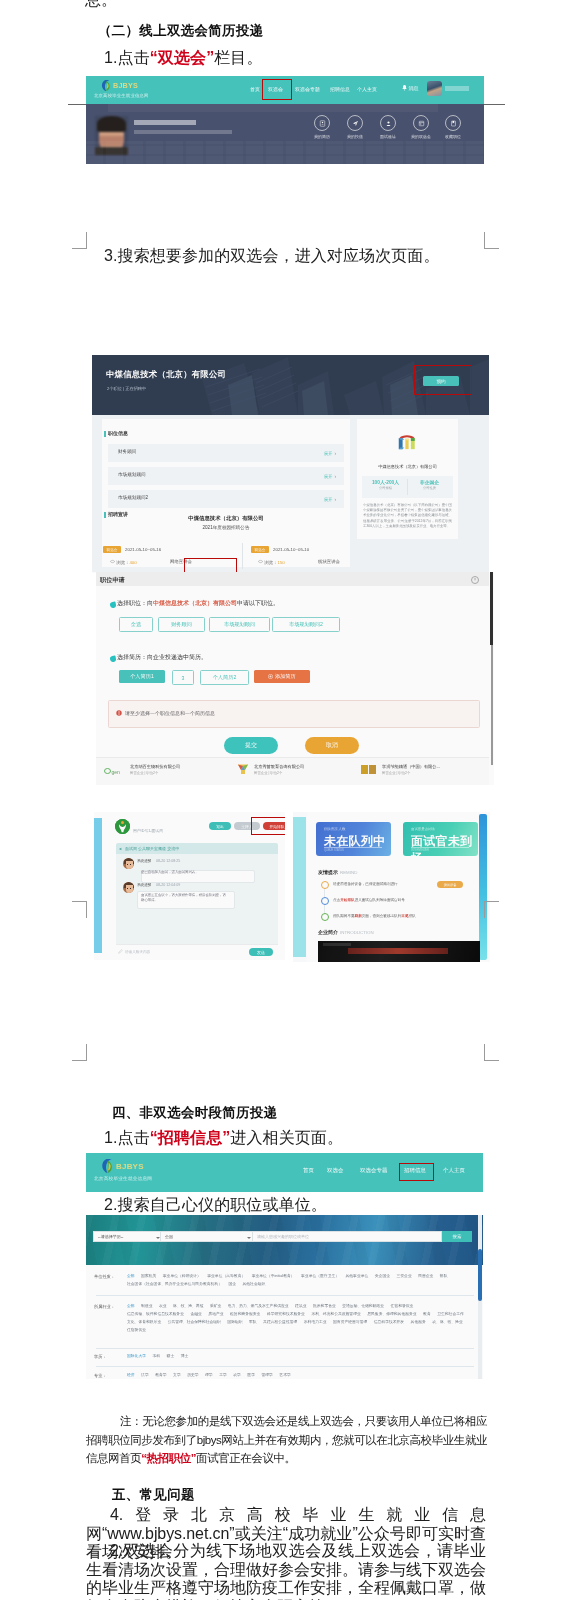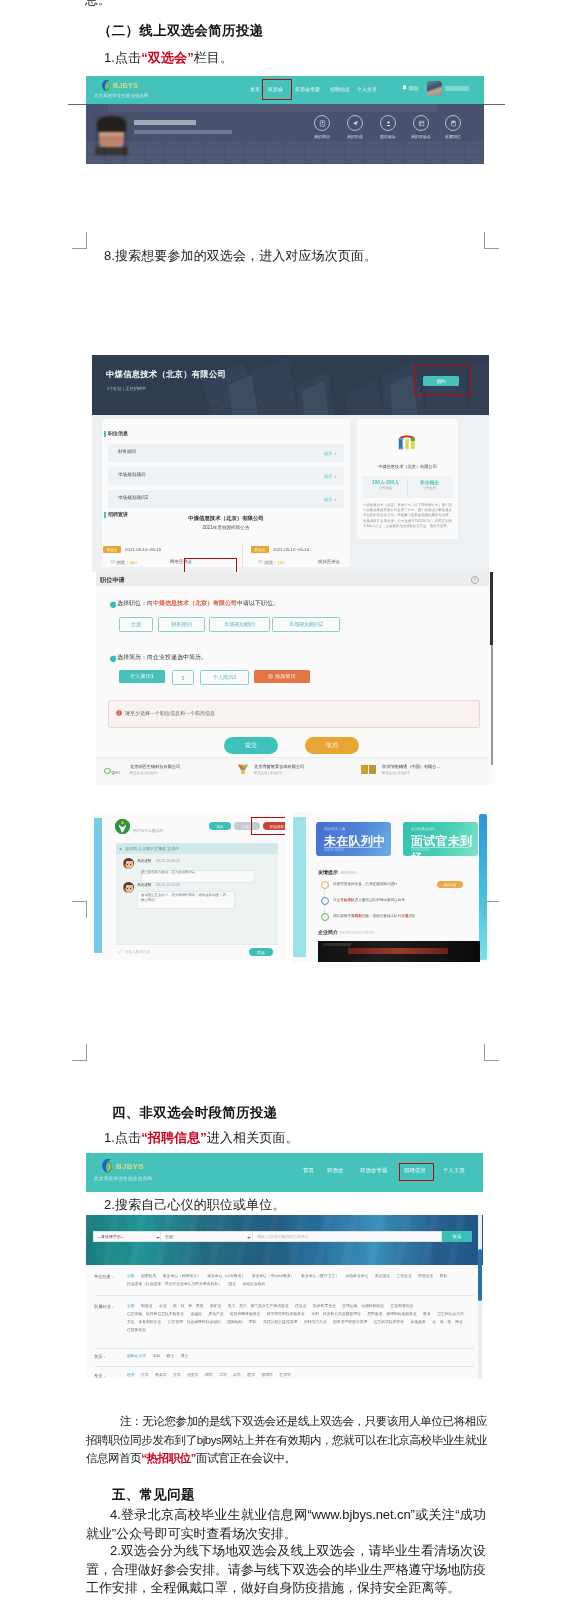--- a/index.html
+++ b/index.html
@@ -2,21 +2,21 @@
 <html><head>
 <meta charset="utf-8">
 <title>document</title>
 <style>
   html,body{margin:0;padding:0;}
   body{width:570px;height:1600px;background:#ffffff;overflow:hidden;position:relative;
        font-family:"Liberation Sans",sans-serif;-webkit-font-smoothing:antialiased;}
   .page{position:absolute;left:0;top:0;width:544px;height:1600px;}
 
   
-  .doc-text{position:absolute;color:#202020;font-size:13px;line-height:18.6px;
+  .doc-text{position:absolute;color:#202020;font-size:16px;line-height:18.6px;
             text-align:justify;letter-spacing:0.1px;}
   .hd{position:absolute;font-weight:bold;font-size:13.4px;color:#111;letter-spacing:0.4px;}
   .red{color:#d0021b;font-weight:bold;}
   .bd{font-weight:bold;}
 
   
   .cm{position:absolute;}
   .cm i{position:absolute;background:#9a9a9a;display:block;}
 
   
@@ -187,21 +187,21 @@
 <body>
 
 <div class="page">
 
   <div class="doc-text" style="left:85px;top:-9px;width:60px;">息。</div>
 
   <div class="hd" style="left:98px;top:22px;">（二）线上双选会简历投递</div>
 
   <div class="doc-text" style="left:104px;top:49px;width:380px;"><span>1.点击</span><span class="red">“双选会”</span><span>栏目。</span></div>
 
-  <div class="doc-text" style="left:104px;top:247px;width:380px;">8.搜索想要参加的双选会，进入对应场次页面。</div>
+  <div class="doc-text" style="left:104px;top:247px;width:380px;">3.搜索想要参加的双选会，进入对应场次页面。</div>
 
 
   <div class="hd" style="left:112px;top:1104px;">四、非双选会时段简历投递</div>
 
   <div class="doc-text" style="left:104px;top:1129px;width:380px;"><span>1.点击</span><span class="red">“招聘信息”</span><span>进入相关页面。</span></div>
 
   <div class="doc-text" style="left:104px;top:1196px;width:380px;">2.搜索自己心仪的职位或单位。</div>
 
   <div class="doc-text" style="left:86px;top:1412px;width:401px;text-indent:34px;letter-spacing:-0.45px;font-size:11.5px;"><span>注：无论您参加的是线下双选会还是线上双选会，只要该用人单位已将相应招聘职位同步发布到了bjbys网站上并在有效期内，您就可以在北京高校毕业生就业信息网首页</span><span class="red">“热招职位”</span><span>面试官正在会议中。</span></div>
 

